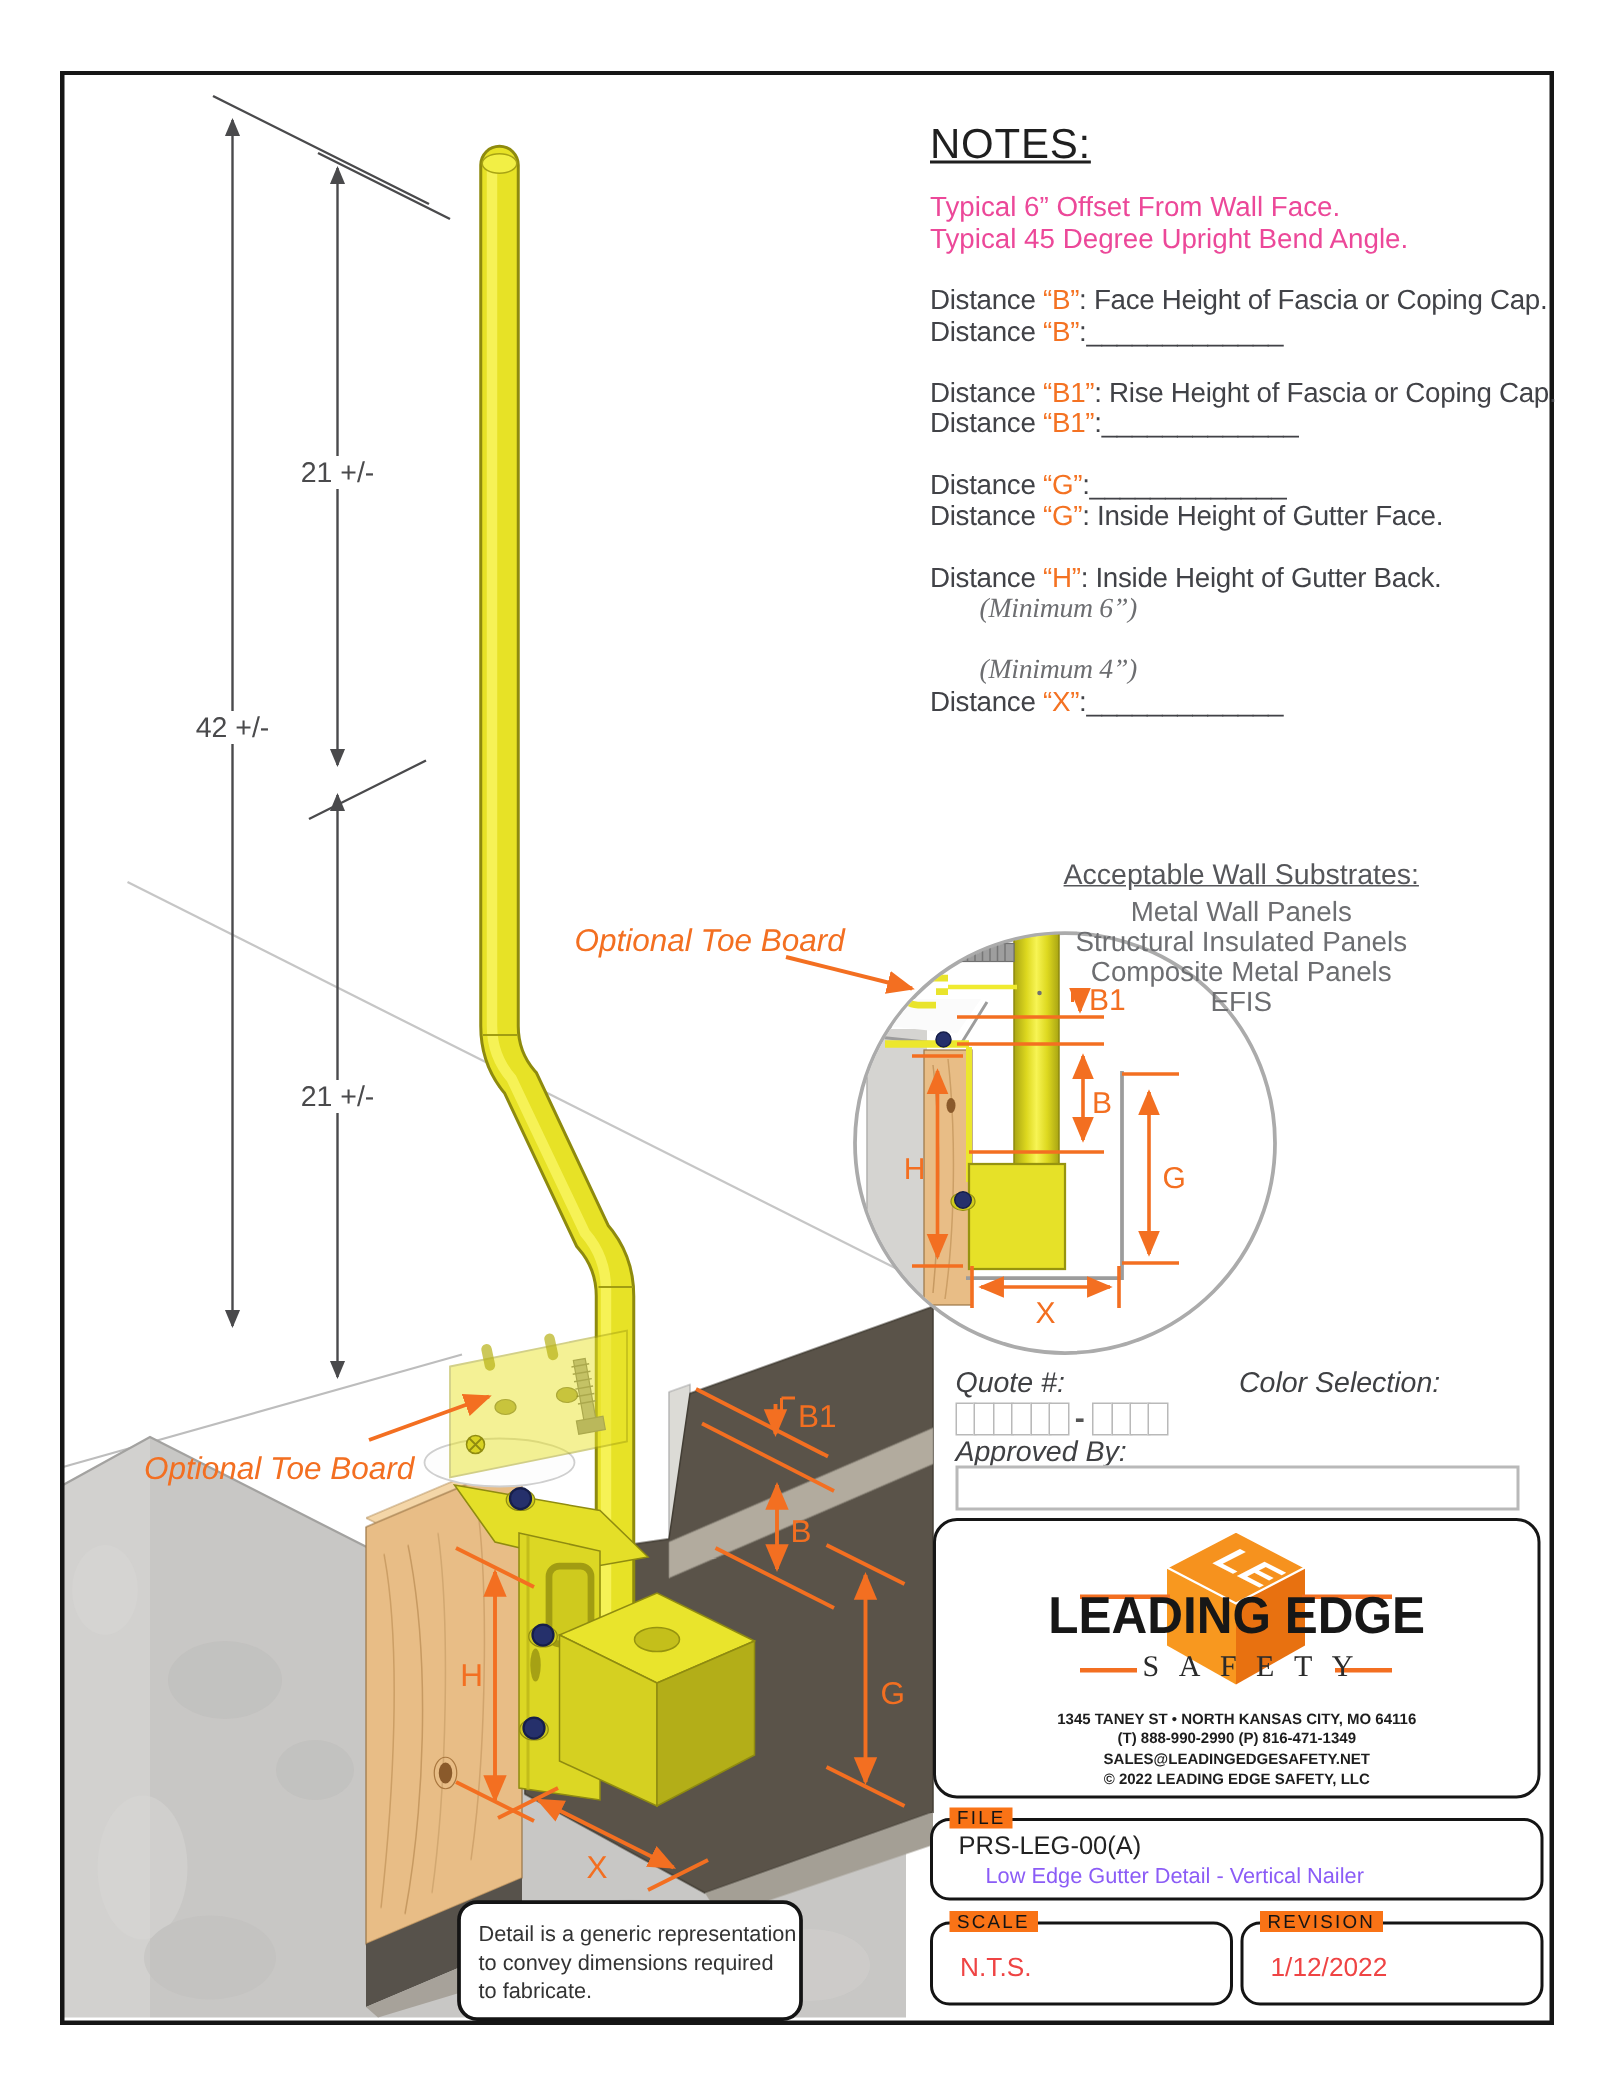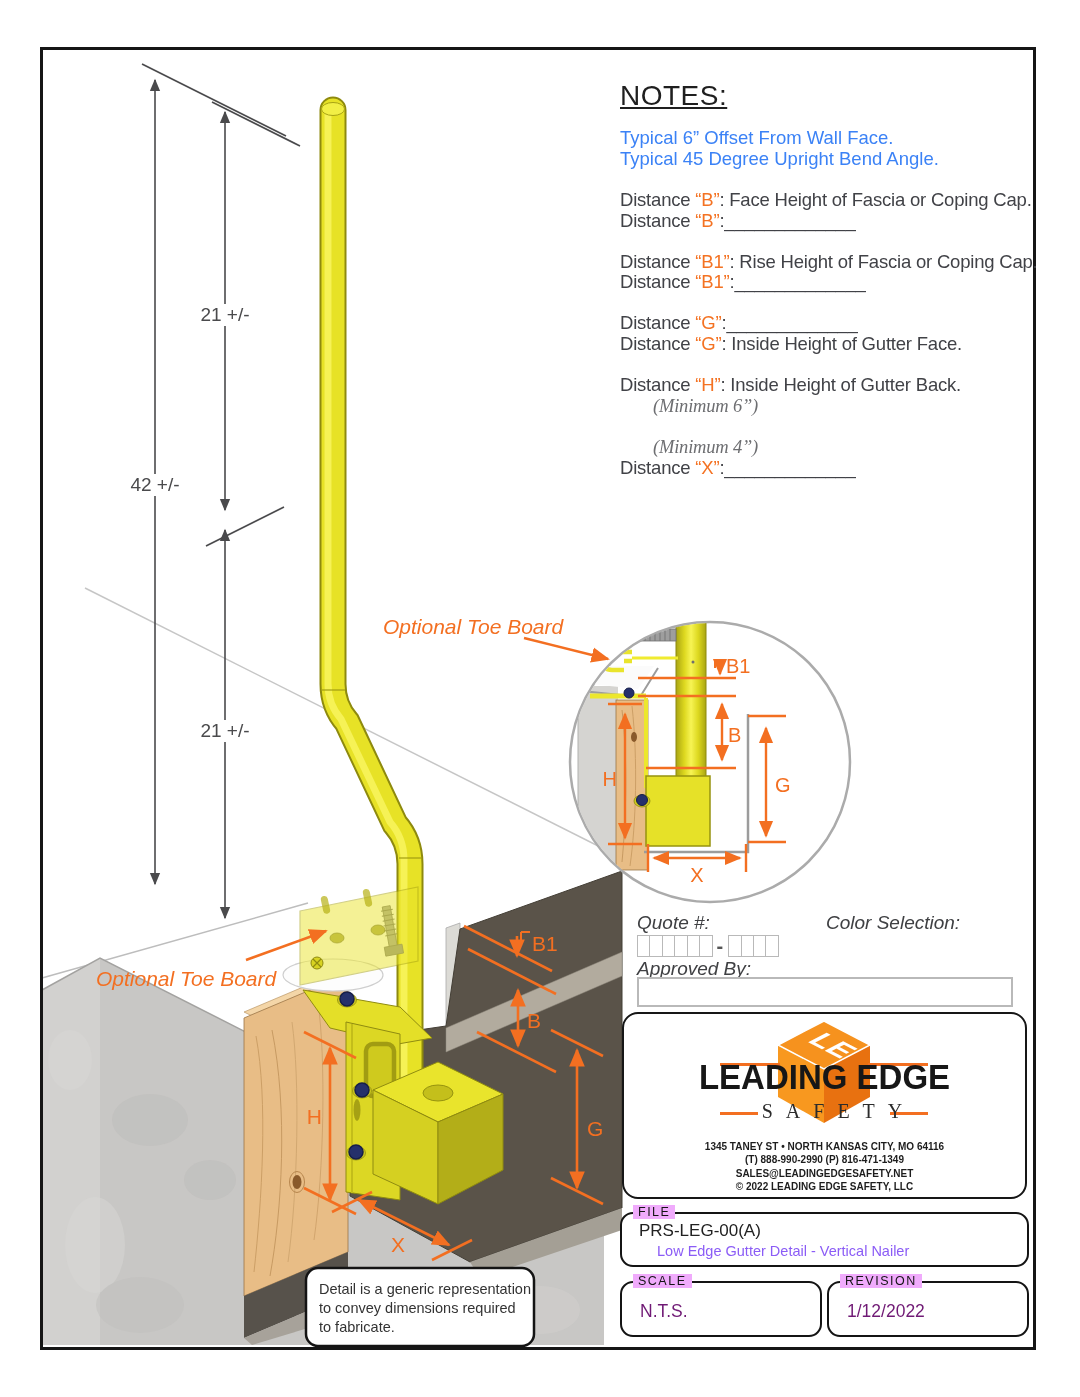--- a/index.html
+++ b/index.html
@@ -3,21 +3,21 @@
 <meta charset="utf-8">
 <style>
   html,body{margin:0;padding:0;background:#ffffff;}
   #page{position:relative;width:1080px;height:1397px;background:#fff;overflow:hidden;
         font-family:"Liberation Sans",sans-serif;}
   #drawing{position:absolute;left:0;top:0;z-index:1;}
   .panel{position:absolute;z-index:2;}
   
   #notes{left:620px;top:80px;width:422px;color:#46474a;}
   #notes .heading{font-size:28px;color:#1f1f1f;text-decoration:underline;letter-spacing:.5px;margin:0 0 16px 0;}
-  #notes .gen{font-size:18.5px;color:#3b82f6;line-height:1.13;}
+  #notes .gen{font-size:18.5px;color:#ec4899;line-height:1.13;}
   .nblock{margin-top:20px;font-size:18.5px;line-height:1.13;color:#414247;letter-spacing:-.2px;}
   .okey{color:#f47222;}
   .nmin{font-style:italic;color:#6d6e71;padding-left:33px;font-family:Liberation Serif, serif;}
   
   #substrates{left:620px;top:573px;width:415px;text-align:center;}
   #substrates .sheading{font-size:19px;color:#55565a;text-decoration:underline;margin-bottom:3px;}
   #substrates .sitem{font-size:18.5px;color:#6d6e71;line-height:1.09;}
   
   #orderform{left:620px;top:912px;width:415px;}
   .flabel{font-size:19px;color:#3f4043;font-style:italic;}
@@ -36,28 +36,28 @@
   .safeline{position:absolute;height:3px;background:#f36f21;top:98px;}
   .safeline.l1{left:96px;width:38px;} .safeline.l2{left:266px;width:38px;}
   #brand-top{position:absolute;left:0;top:44px;width:100%;text-align:center;font-size:33px;font-weight:bold;
              color:#171717;letter-spacing:0px;transform:scaleY(1.05);}
   #brand-bottom{position:absolute;left:14px;top:86px;width:100%;text-align:center;font-size:20px;
              font-family:"Liberation Serif",serif;color:#2b2b2b;letter-spacing:13px;}
   #addr{position:absolute;left:0;top:126px;width:100%;text-align:center;font-size:10px;font-weight:bold;
         color:#1d1d1d;line-height:1.34;}
   
   .tbox{position:absolute;border:2.5px solid #141414;border-radius:13px;background:#fff;}
-  .tlabel{position:absolute;top:-9px;left:11px;background:#f0abfc;padding:0 5px;font-size:12.5px;
+  .tlabel{position:absolute;top:-9px;left:11px;background:#f97316;padding:0 5px;font-size:12.5px;
           letter-spacing:1.5px;color:#141414;}
   #filebox{left:620px;top:1212px;width:405px;height:51px;}
   #file-number{position:absolute;left:17px;top:7px;font-size:17px;color:#222;}
   #file-title{position:absolute;left:35px;top:29px;font-size:14.5px;color:#8b5cf6;}
   #scalebox{left:620px;top:1281px;width:198px;height:52px;}
   #revbox{left:827px;top:1281px;width:198px;height:52px;}
-  .tvalue{position:absolute;left:18px;top:18px;font-size:17.5px;color:#701a75;}
+  .tvalue{position:absolute;left:18px;top:18px;font-size:17.5px;color:#ef4444;}
 </style>
 </head>
 <body>
 
 <div id="page">
 
 <svg id="drawing" width="1080" height="1397" viewBox="0 0 1080 1397">
   <defs>
     <linearGradient id="cylV" x1="0" y1="0" x2="1" y2="0">
       <stop offset="0" stop-color="#a9a513"></stop>
@@ -310,20 +310,27 @@
     <div><span>Distance </span><span class="okey">“H”</span><span>: Inside Height of Gutter Back.</span></div>
     <div class="nmin">(Minimum 6”)</div>
   </div>
 
   <div class="nblock">
     <div class="nmin">(Minimum 4”)</div>
     <div><span>Distance </span><span class="okey">“X”</span><span>:_____________</span></div>
   </div>
 </div>
 
+<div id="substrates" class="panel">
+  <div class="sheading">Acceptable Wall Substrates:</div>
+  <div class="sitem">Metal Wall Panels</div>
+  <div class="sitem">Structural Insulated Panels</div>
+  <div class="sitem">Composite Metal Panels</div>
+  <div class="sitem">EFIS</div>
+</div>
 
 <div id="orderform" class="panel" style="height:100px;">
   <div id="quote-label" class="flabel">Quote #:</div>
   <div id="color-label" class="flabel">Color Selection:</div>
   <div id="quote-cells">
     <div class="qcell"></div>
     <div class="qcell"></div>
     <div class="qcell"></div>
     <div class="qcell"></div>
     <div class="qcell"></div>

